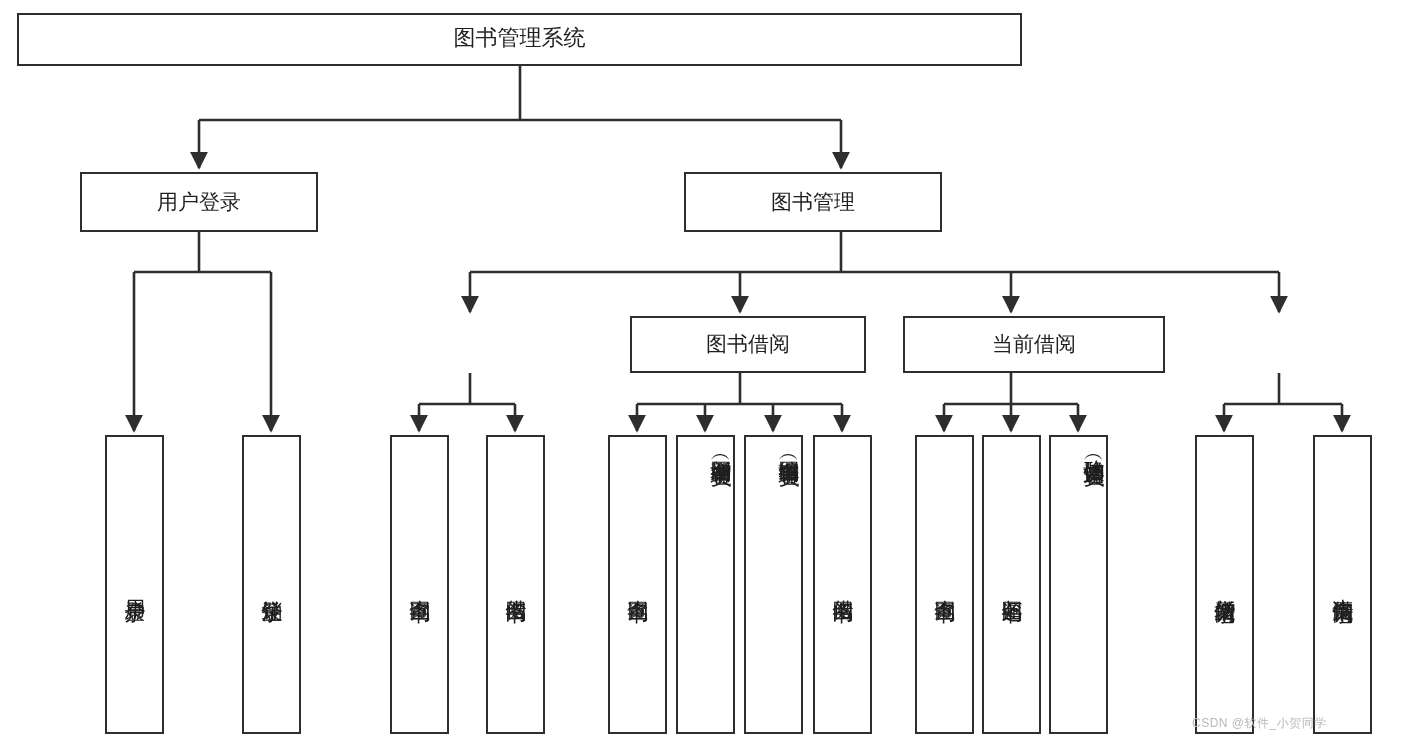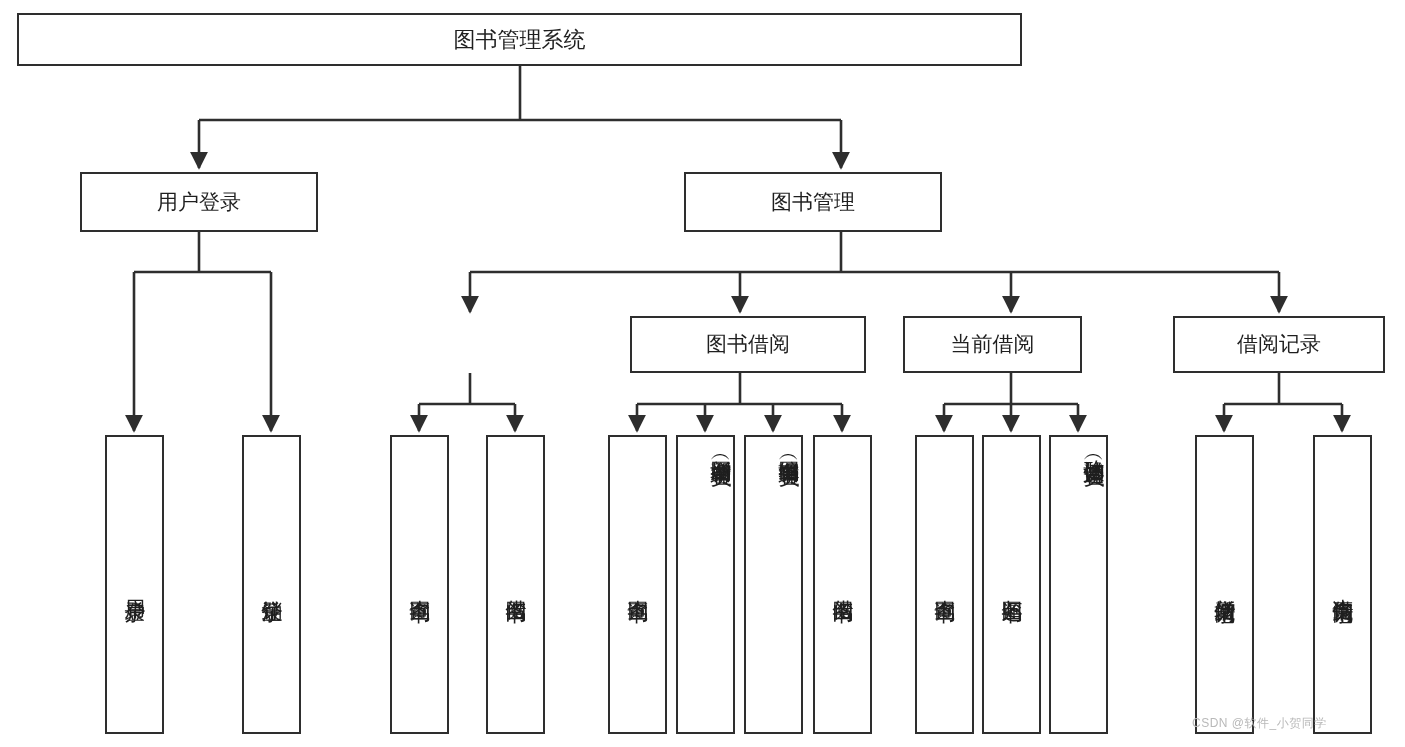--- a/index.html
+++ b/index.html
@@ -33,20 +33,21 @@
     align-items: center;
     justify-content: center;
     text-align: center;
     line-height: 1.18;
   }
   .node.horiz {
     font-size: 21px;
   }
   .node.root {
     font-size: 22px;
+    font-family: Liberation Mono, monospace;
   }
   .node.vert {
     writing-mode: vertical-rl;
     text-orientation: upright;
     font-size: 21px;
     letter-spacing: 1px;
     padding: 6px 0;
     justify-content: center;
     align-items: center;
   }
@@ -116,22 +117,21 @@
       <path d="M 1342 404 L 1342 431" marker-end="url(#arrow)"></path>
     </g>
   </svg>
 
   <div class="node root" style="left:17px; top:13px; width:1005px; height:53px;">图书管理系统</div>
 
   <div class="node horiz" style="left:80px; top:172px; width:238px; height:60px;">用户登录</div>
   <div class="node horiz" style="left:684px; top:172px; width:258px; height:60px;">图书管理</div>
 
   <div class="node horiz" style="left:630px; top:316px; width:236px; height:57px;">图书借阅</div>
-  <div class="node horiz" style="left:903px; top:316px; width:179px; height:57px;text-align:right;">当前借阅</div>
-  <div class="node horiz" style="left:1173px; top:316px; width:212px; height:57px;">借阅记录</div>
+  <div class="node horiz" style="left:903px; top:316px; width:262px; height:57px;text-align:right;">当前借阅</div>
 
   <div class="node vert" style="left:105px; top:435px; width:59px; height:299px;">用户登录</div>
   <div class="node vert" style="left:242px; top:435px; width:59px; height:299px;">注销登录</div>
 
   <div class="node vert" style="left:390px; top:435px; width:59px; height:299px;">查询图书</div>
   <div class="node vert" style="left:486px; top:435px; width:59px; height:299px;">借阅图书</div>
 
   <div class="node vert" style="left:608px; top:435px; width:59px; height:299px;">查询图书</div>
   <div class="node vert top" style="left:676px; top:435px; width:59px; height:299px;">新增图书（管理员）</div>
   <div class="node vert top" style="left:744px; top:435px; width:59px; height:299px;">编辑图书（管理员）</div>

